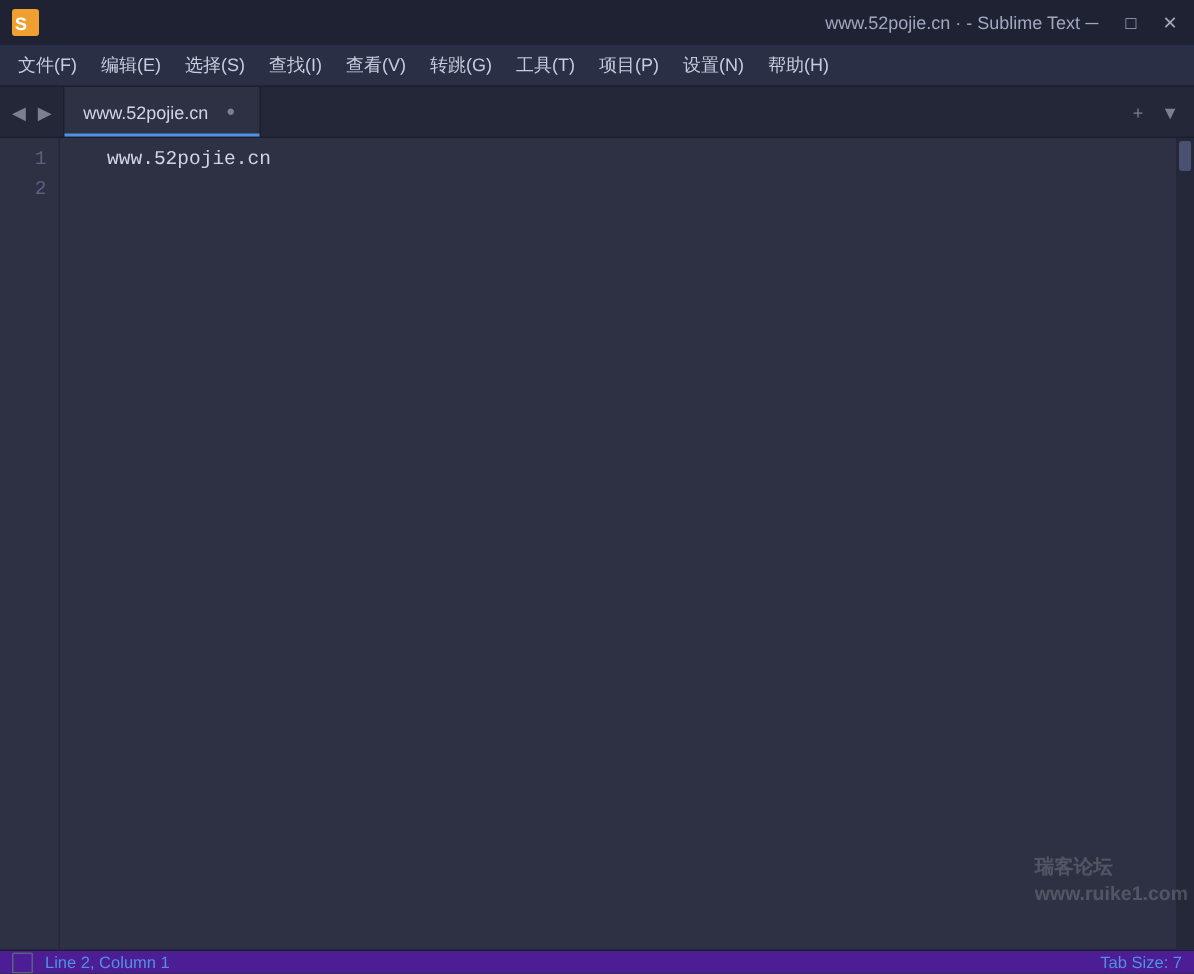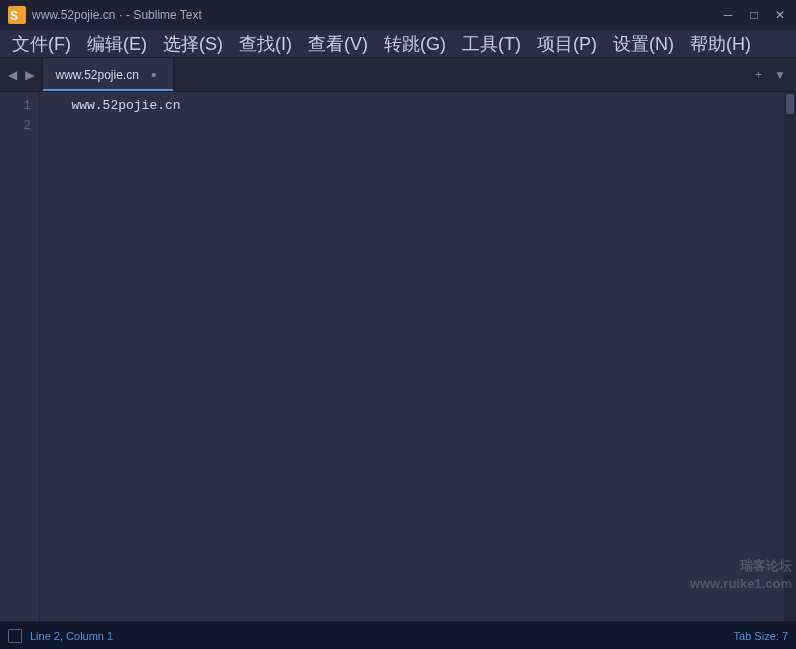--- a/index.html
+++ b/index.html
@@ -25,21 +25,21 @@
     .title-bar-icon {
       width: 18px;
       height: 18px;
       margin-right: 6px;
       flex-shrink: 0;
     }
     .title-bar-text {
       color: #a0a8c0;
       font-size: 12px;
       flex: 1;
-      text-align: left;
+      text-align: right;
     }
     .title-bar-controls {
       display: flex;
       gap: 10px;
     }
     .title-bar-btn {
       color: #a0a8c0;
       font-size: 12px;
       cursor: pointer;
       width: 16px;
@@ -51,21 +51,21 @@
       background: #2a2f45;
       height: 28px;
       display: flex;
       align-items: center;
       padding: 0 4px;
       flex-shrink: 0;
       border-bottom: 1px solid #1a1e2e;
     }
     .menu-item {
       color: #c8cce0;
-      font-size: 18px;
+      font-size: 12px;
       padding: 4px 8px;
       cursor: pointer;
       border-radius: 2px;
     }
 
     
     .tab-bar {
       background: #232738;
       height: 34px;
       display: flex;
@@ -182,22 +182,22 @@
     .scroll-thumb {
       width: 8px;
       height: 20px;
       background: #4a5070;
       margin: 2px auto;
       border-radius: 2px;
     }
 
     
     .status-bar {
-      background: #0f172a;
-      height: 28px;
+      background: #4c1d95;
+      height: 16px;
       display: flex;
       align-items: center;
       padding: 0 8px;
       flex-shrink: 0;
       border-top: 1px solid #1a1e2e;
       gap: 8px;
     }
     .status-item {
       color: #5092e0;
       font-size: 11px;
@@ -212,21 +212,21 @@
     }
 
     
     .watermark {
       position: absolute;
       bottom: 28px;
       right: 4px;
       color: rgba(255,255,255,0.18);
       font-size: 13px;
       font-weight: bold;
-      text-align: right;
+      text-align: left;
       line-height: 1.4;
       pointer-events: none;
       user-select: none;
     }
   </style>
 </head>
 <body>
 
 <div class="title-bar">
 

